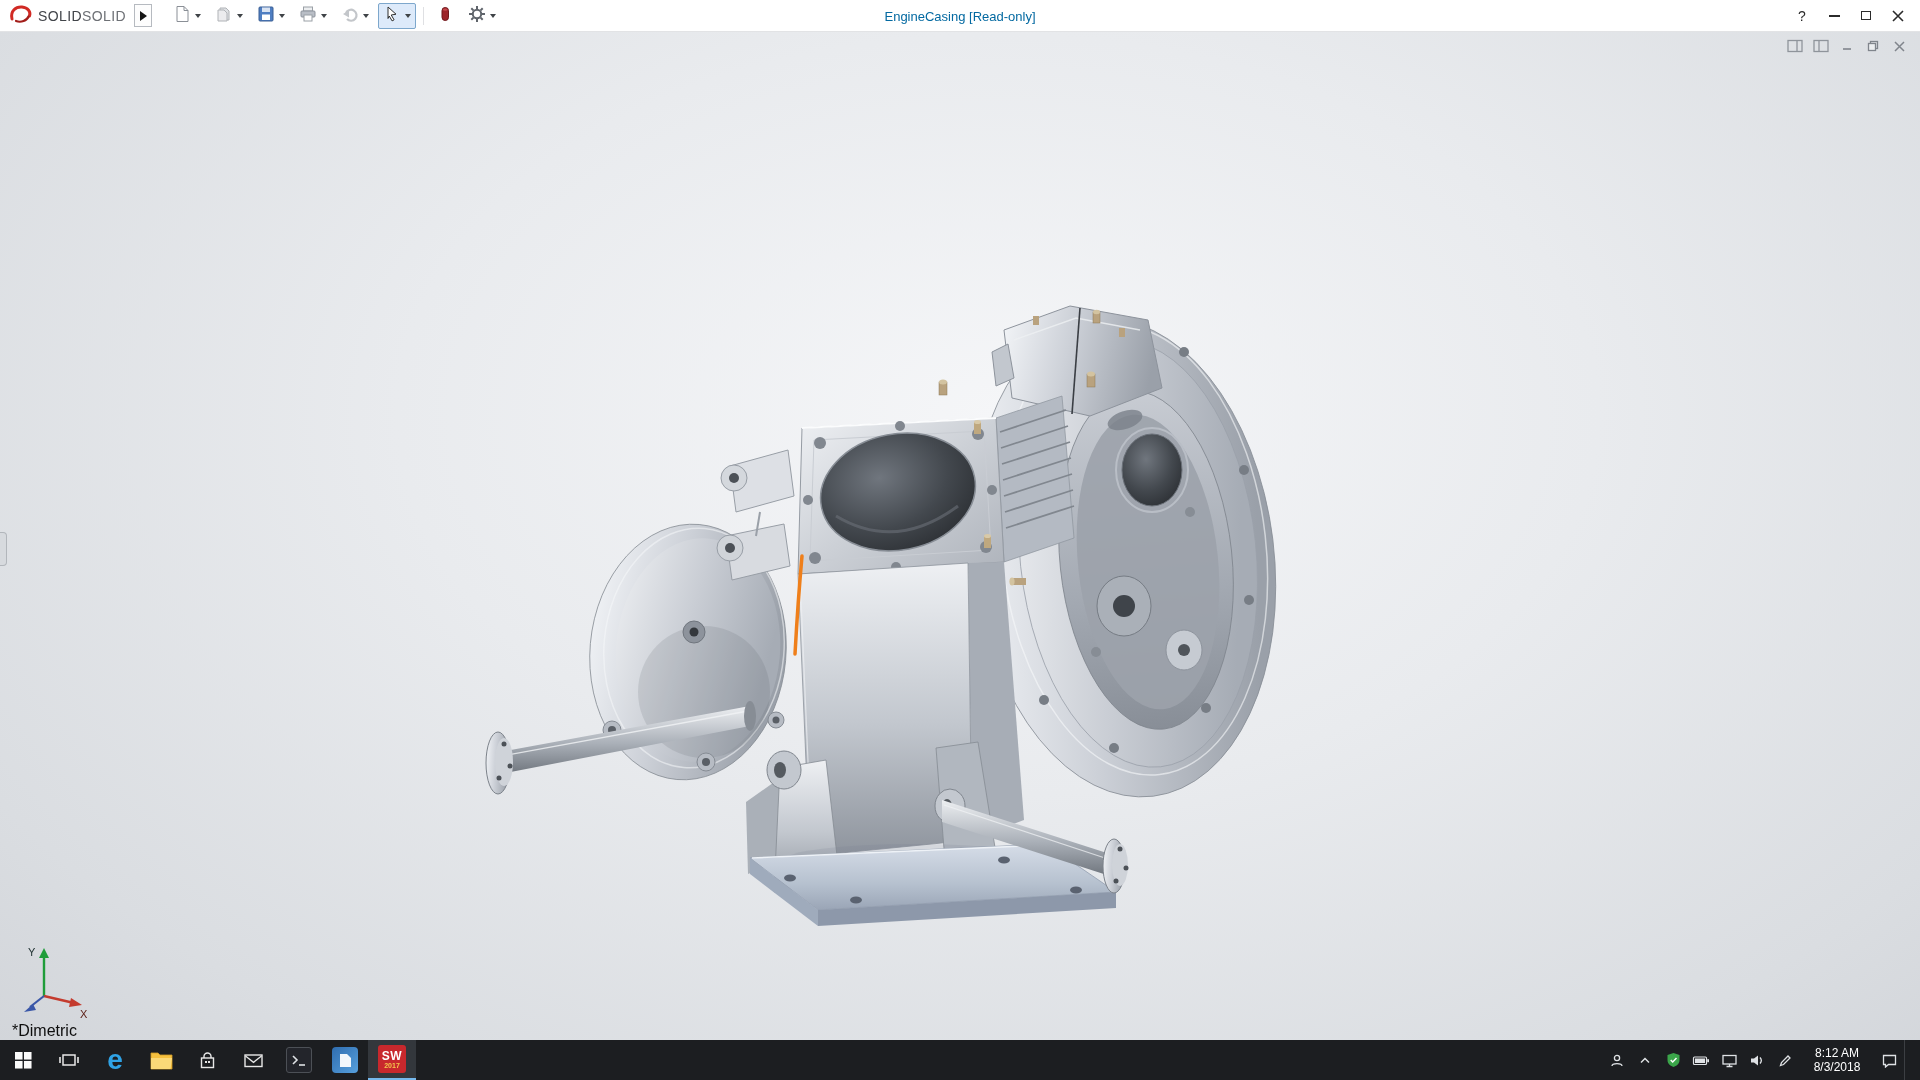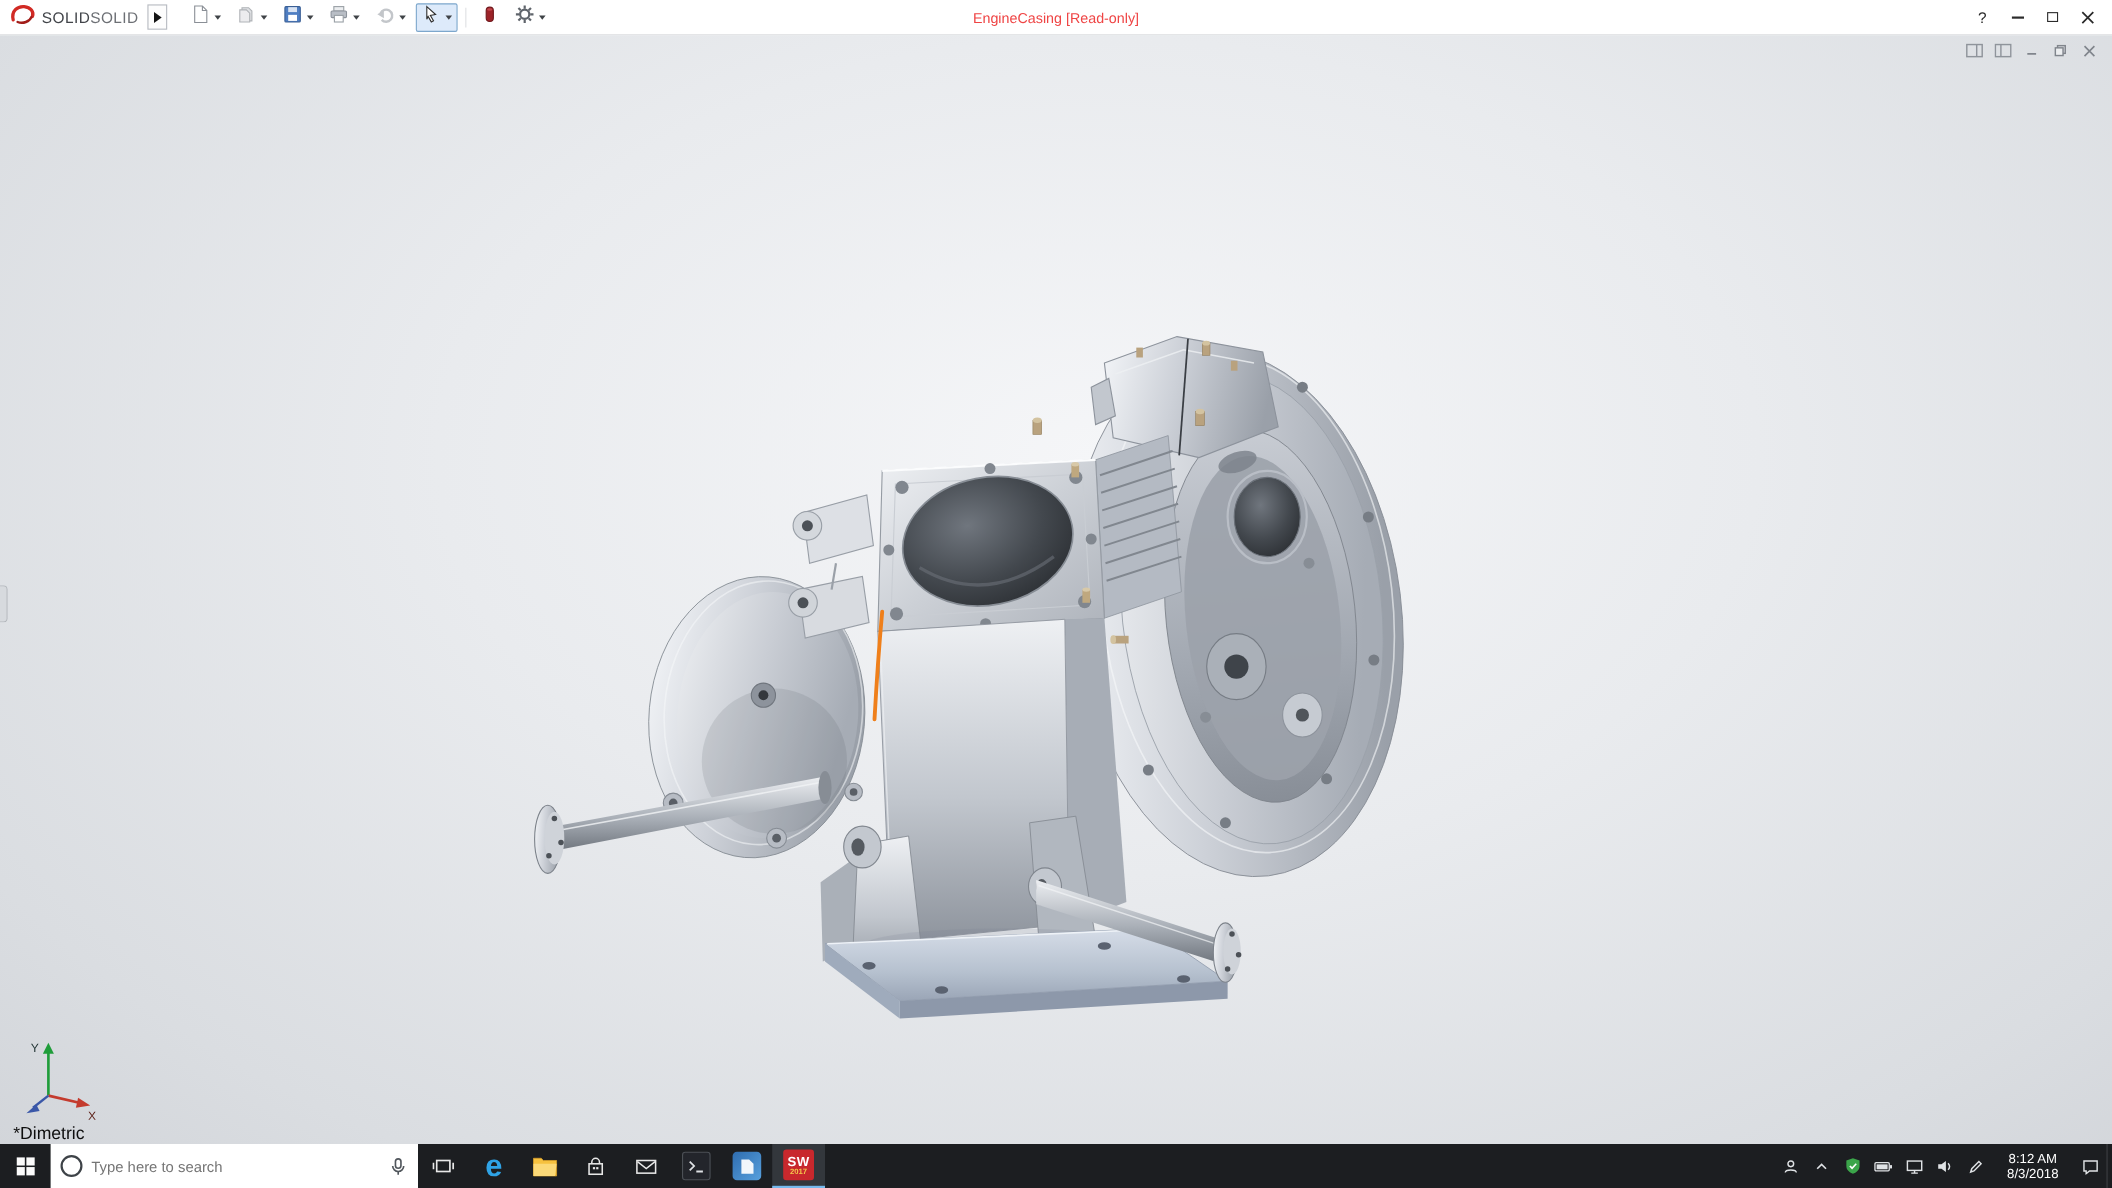--- a/index.html
+++ b/index.html
@@ -9,21 +9,21 @@
 .titlebar{position:absolute;top:0;left:0;right:0;height:32px;background:#ffffff;display:flex;align-items:center;padding:0 6px;z-index:30;border-bottom:1px solid #e2e3e5}
 .logo{display:flex;align-items:center;gap:4px;margin:0 8px 0 2px}
 .brand{font-size:14px;letter-spacing:.4px;color:#6d7075;white-space:nowrap}
 .brand b{font-weight:normal;color:#414449}
 .flyout{width:18px;height:23px;border:1px solid #b6bac0;display:flex;align-items:center;justify-content:center;background:#fdfdfd;margin-right:14px}
 .tri-r{width:0;height:0;border-top:5px solid transparent;border-bottom:5px solid transparent;border-left:7px solid #141414}
 .tbtn{display:flex;align-items:center;height:26px;padding:0 4px;margin:0 2px;border:1px solid transparent;border-radius:2px}
 .tbtn.active{border-color:#7da7cc;background:#ddeafa}
 .caret{width:0;height:0;border-left:3.5px solid transparent;border-right:3.5px solid transparent;border-top:4px solid #3f4347;margin-left:4px}
 .sep{width:1px;height:18px;background:#dfe0e3;margin:0 5px}
-.doc-title{position:absolute;left:50%;top:50%;transform:translate(-50%,-50%);font-size:13px;color:#ef4444;white-space:nowrap}
+.doc-title{position:absolute;left:50%;top:50%;transform:translate(-50%,-50%);font-size:13px;color:#0369a1;white-space:nowrap}
 .winctl{margin-left:auto;display:flex;align-items:center}
 .winbtn{width:32px;height:30px;display:flex;align-items:center;justify-content:center;font-size:14px;color:#2a2a2a}
 .glyph-min{width:11px;height:2px;background:#2b2b2b}
 .glyph-max{width:10px;height:9px;border:1.5px solid #2b2b2b}
 
 
 .viewport{position:absolute;top:32px;left:0;right:0;bottom:40px;overflow:hidden;
  background:radial-gradient(ellipse 1500px 950px at 52% 38%,#f5f6f8 0%,#e9ebee 40%,#dadde1 78%,#cfd2d7 100%)}
 .docctl{position:absolute;top:6px;right:12px;display:flex;gap:8px;z-index:6}
 .docbtn{width:18px;height:16px;display:flex;align-items:center;justify-content:center}
@@ -38,21 +38,21 @@
 .search{width:334px;background:#ffffff;display:flex;align-items:center;padding:0 9px;gap:8px}
 .search input{border:none;outline:none;font-size:13.5px;color:#4c4c4c;flex:1;background:transparent;font-family:"Liberation Sans",sans-serif}
 .cortana{width:20px;height:20px;border-radius:50%;border:2.5px solid #3e4348;flex:none}
 .edge-e{font-size:28px;font-weight:bold;color:#2fa3e6;line-height:1}
 .console-ic{width:26px;height:26px;background:#23252b;border:1px solid #4c5056;border-radius:3px;display:flex;align-items:center;justify-content:center}
 .blueapp-ic{width:26px;height:26px;border-radius:4px;background:linear-gradient(135deg,#2f6db0,#57a0dd);display:flex;align-items:center;justify-content:center}
 .sw-btn{width:48px;display:flex;align-items:center;justify-content:center;background:#33373c;border-bottom:2px solid #76b9ed}
 .sw-ic{width:28px;height:28px;background:#c8282d;border-radius:3px;display:flex;flex-direction:column;align-items:center;justify-content:center;line-height:1}
 .sw-ic .sw-t{color:#ffffff;font-weight:bold;font-size:12px;letter-spacing:.5px}
 .sw-ic .sw-y{color:#f4c84c;font-size:7px;font-weight:bold}
-.tray{margin-left:auto;display:flex;align-items:center;gap:2px;padding-right:0}
+.tray{margin-left:auto;display:flex;align-items:center;gap:2px;padding-right:11px}
 .tray-ic{width:26px;height:40px;display:flex;align-items:center;justify-content:center}
 .clock{width:74px;text-align:center;color:#ffffff;font-size:12px;line-height:14px}
 .desk-sliver{width:5px;border-left:1px solid #3c3f43;height:40px}
 </style>
 </head>
 <body>
 
 <div class="titlebar">
   <div class="logo">
     <span>
@@ -419,29 +419,20 @@
 <div class="taskbar">
   <div class="tb-btn">
     <svg width="17" height="17" viewBox="0 0 18 18">
       <rect x="0" y="0" width="8" height="8" fill="#fbfbfb"></rect>
         <rect x="9.5" y="0" width="8" height="8" fill="#fbfbfb"></rect>
       <rect x="0" y="9.5" width="8" height="8" fill="#fbfbfb"></rect>
         <rect x="9.5" y="9.5" width="8" height="8" fill="#fbfbfb"></rect>
     </svg>
   </div>
 
-  <div class="search">
-    <span class="cortana"></span>
-    <input type="text" placeholder="Type here to search" style="">
-    <svg width="18" height="17" viewBox="0 0 18 17">
-      <rect x="6.5" y="1.5" width="5" height="8.5" rx="2.5" fill="none" stroke="#51565c" stroke-width="1.5"></rect>
-      <path d="M4 8a5 5 0 0 0 10 0" fill="none" stroke="#51565c" stroke-width="1.5"></path>
-      <path d="M9 13v3" stroke="#51565c" stroke-width="1.5"></path>
-    </svg>
-  </div>
 
   <div class="tb-btn">
     <svg width="20" height="18" viewBox="0 0 20 18">
       <rect x="4" y="4" width="12" height="10" fill="none" stroke="#e8e8e8" stroke-width="1.5"></rect>
       <path d="M1 6v6M19 6v6" stroke="#e8e8e8" stroke-width="1.6"></path>
     </svg>
   </div>
 
   <div class="tb-btn">
       <span class="edge-e">e</span>

